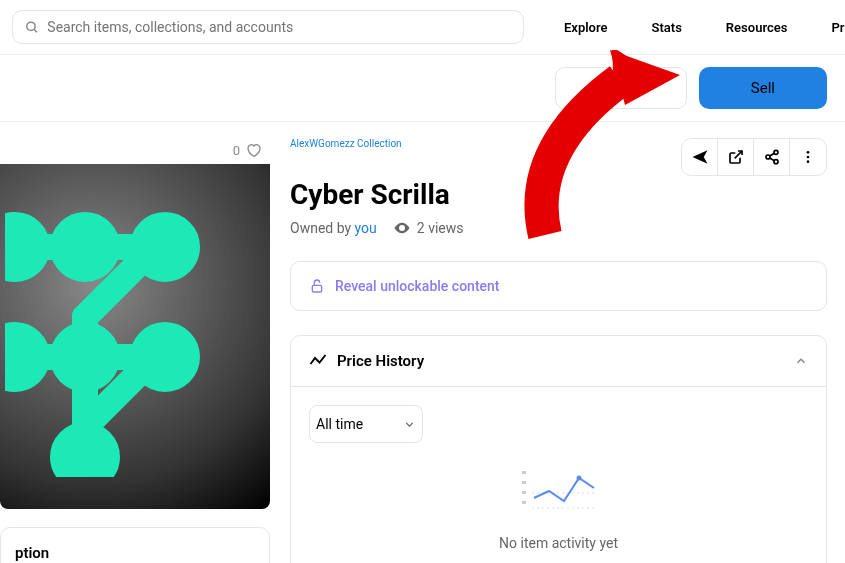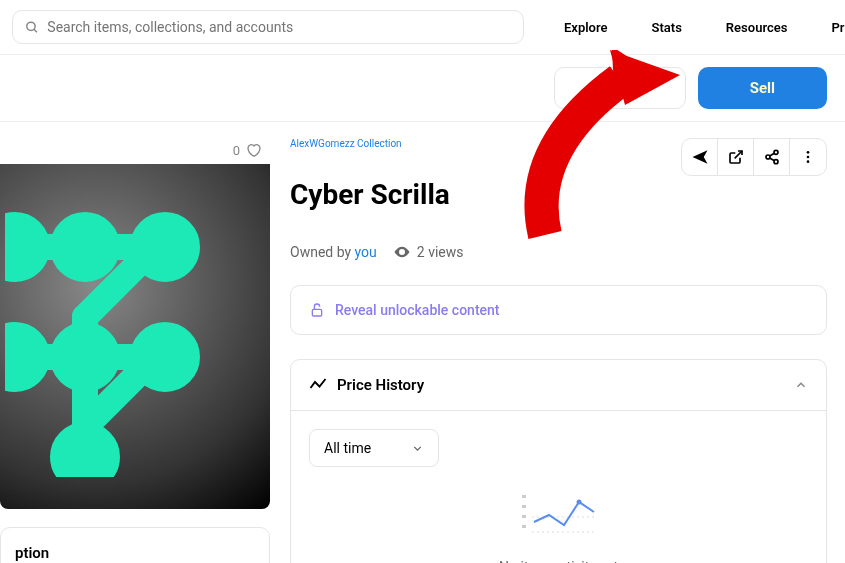--- a/index.html
+++ b/index.html
@@ -9,44 +9,44 @@
     .search-wrap { flex: 0 0 auto; width: 512px; }
     .search { display: flex; align-items: center; border: 1px solid #e5e5e5; border-radius: 10px; padding: 8px 12px; gap: 8px; }
     .search input { border: none; outline: none; font-size: 14px; width: 100%; color: #666; }
     .nav { display: flex; gap: 24px; margin-left: auto; align-items: center; }
     .nav-link { font-weight: 600; font-size: 13px; color: #000; cursor: pointer; margin-left: 20px; }
     .avatar { width: 28px; height: 28px; border-radius: 50%; background: linear-gradient(135deg, #2a9d8f, #264653); display: flex; align-items: center; justify-content: center; }
     .wallet { width: 24px; height: 24px; }
     
     .action-bar { border-top: 1px solid #eee; border-bottom: 1px solid #eee; padding: 12px 18px; display: flex; justify-content: flex-end; gap: 12px; }
     .btn-edit { border: 1px solid #e5e5e5; background: #fff; color: #2081e2; font-weight: 600; padding: 11px 52px; border-radius: 10px; font-size: 15px; cursor: pointer; }
-    .btn-sell { border: none; background: #2081e2; color: #fef9c3; font-weight: 700; padding: 11px 52px; border-radius: 10px; font-size: 15px; cursor: pointer; }
+    .btn-sell { border: none; background: #2081e2; color: #000000; font-weight: 400; padding: 11px 52px; border-radius: 10px; font-size: 15px; cursor: pointer; }
     
     .content { display: flex; padding: 16px 0 0 0; gap: 20px; }
     .left { width: 270px; flex-shrink: 0; }
     .fav-row { display: flex; justify-content: flex-end; align-items: center; gap: 6px; padding: 4px 8px 6px; font-size: 13px; color: #888; }
     .nft-img { width: 270px; height: 345px; background: radial-gradient(circle at 35% 35%, #888 0%, #333 70%, #000 100%); display: flex; align-items: center; justify-content: center; border-radius: 0 0 8px 8px; overflow:hidden;}
     .desc-tab { border: 1px solid #e5e5e5; border-radius: 10px; padding: 16px 14px; font-weight: 600; font-size: 15px; margin-top: 18px; }
     
     .right { flex: 1; padding-right: 18px; }
     .top-row { display: flex; align-items: flex-start; }
     .collection { color: #2081e2; font-size: 10px; }
     .icon-group { margin-left: auto; display: flex; border: 1px solid #e5e5e5; border-radius: 10px; overflow: hidden; }
     .icon-btn { width: 36px; height: 36px; display: flex; align-items: center; justify-content: center; border-right: 1px solid #e5e5e5; cursor: pointer; }
     .icon-btn:last-child { border-right: none; }
     .title { font-size: 28px; font-weight: 700; margin-top: 2px; }
-    .meta { display: flex; gap: 16px; margin-top: 32px; font-size: 14px; color: #666; align-items: center;}
+    .meta { display: flex; gap: 16px; margin-top: 8px; font-size: 14px; color: #666; align-items: center;}
     .meta a { color: #2081e2; text-decoration: none; }
     
     .card { border: 1px solid #e5e5e5; border-radius: 10px; margin-top: 24px; }
     .unlock { display: flex; align-items: center; gap: 10px; padding: 16px 18px; color: #8a7cf0; font-size: 14px; font-weight: 500; cursor: pointer;}
     .card-head { display: flex; align-items: center; padding: 16px 18px; gap: 10px; font-weight: 600; font-size: 15px; border-bottom: 1px solid #e5e5e5; }
     .card-head .chev { margin-left: auto; color: #888; }
     .card-body { padding: 18px; }
-    .filter-dd { display: inline-flex; align-items: center; border: 1px solid #e5e5e5; border-radius: 8px; padding: 10px 14px; gap: 40px; font-size: 14px; cursor: pointer;}
+    .filter-dd { display: inline-flex; align-items: center; border: 1px solid #e5e5e5; border-radius: 8px; padding: 10px 6px; gap: 40px; font-size: 14px; cursor: pointer;}
     .empty { text-align: center; padding: 20px 0 4px; }
     .empty-txt { color: #666; font-size: 14px; margin-top: 8px;}
     
     .arrow-overlay { position: absolute; left: 510px; top: 50px; pointer-events: none; z-index: 100;}
   </style>
 </head>
 <body>
 
 <div class="header">
   <div class="search-wrap">

